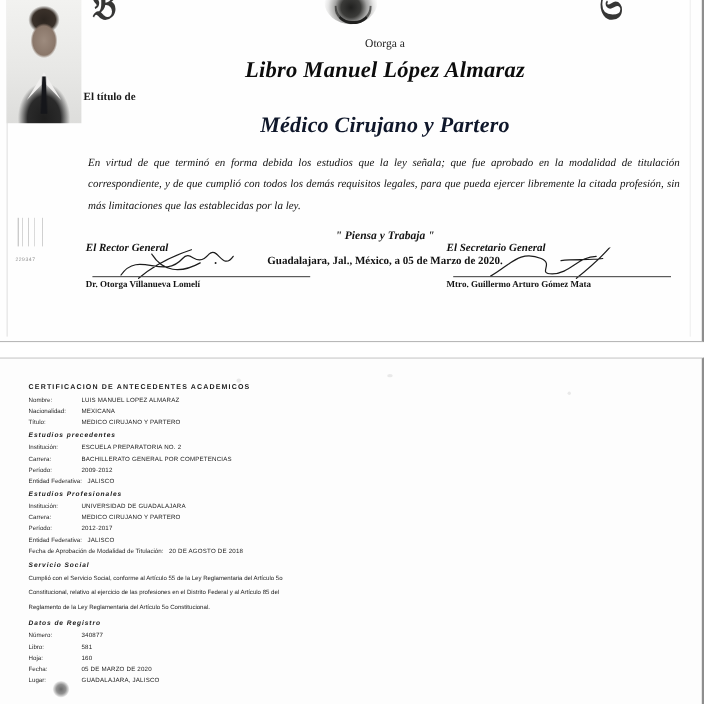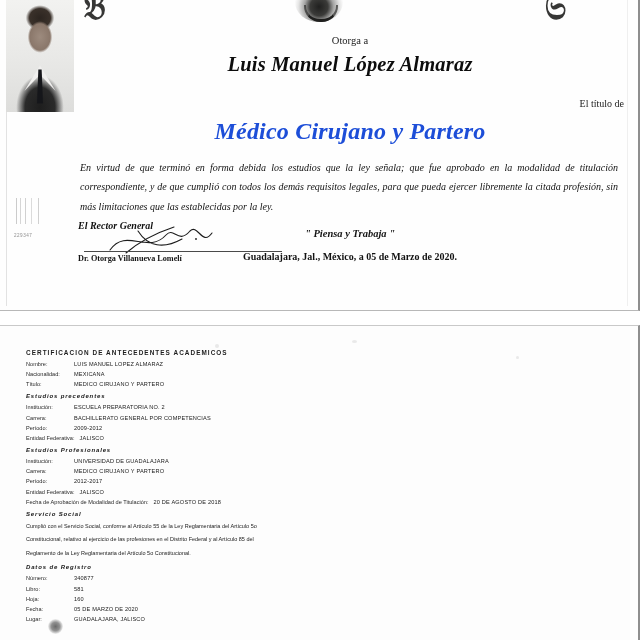--- a/index.html
+++ b/index.html
@@ -130,31 +130,32 @@
     text-align: center;
     font-size: 20.5px;
     font-weight: 700;
     font-style: italic;
     color: #0c0c0c;
     margin-top: 7px;
     letter-spacing: .2px;
     font-family: "Liberation Serif", serif;
   }
   .line-eltitulo {
-    text-align: right;
+    text-align: left;
     font-size: 10px;
     color: #1b1b1b;
-    margin-top: 22px;
+    margin-top: 7px;
+    font-weight: bold;
   }
   .line-degree {
     text-align: center;
-    font-size: 24px;
-    font-weight: 700;
-    font-style: italic;
-    color: #1d4ed8;
+    font-size: 20px;
+    font-weight: 700;
+    font-style: italic;
+    color: #0f172a;
     margin-top: 9px;
     letter-spacing: .2px;
   }
   .body-par {
     margin: 13px 6px 0 4px;
     font-size: 10px;
     line-height: 19.4px;
     color: #121212;
     text-align: justify;
     font-style: italic;
@@ -329,21 +330,21 @@
 
     <div class="crest"></div>
     <div class="flourish left">𝔅</div>
     <div class="flourish right">𝔖</div>
 
     <div class="barcode"></div>
     <div class="serial">229347</div>
 
     <div class="dip-center">
       <div class="line-otorga">Otorga a</div>
-      <div class="line-name">Luis Manuel López Almaraz</div>
+      <div class="line-name">Libro Manuel López Almaraz</div>
       <div class="line-eltitulo">El título de</div>
       <div class="line-degree">Médico Cirujano y Partero</div>
       <div class="body-par">
         <p>En virtud de que terminó en forma debida los estudios que la ley señala; que fue aprobado en la modalidad de titulación correspondiente, y de que cumplió con todos los demás requisitos legales, para que pueda ejercer libremente la citada profesión, sin más limitaciones que las establecidas por la ley.</p>
       </div>
       <div class="motto">" Piensa y Trabaja "</div>
       <div class="placedate">Guadalajara, Jal., México, a 05 de Marzo de 2020.</div>
     </div>
 
     <div class="sig-block left">
@@ -352,20 +353,31 @@
         <svg width="210" height="30" viewBox="0 0 210 30">
           <path d="M32 25 C48 2, 70 30, 88 10 C96 1, 100 20, 112 6 C120 -2, 124 22, 134 8
                    M60 6 C70 22, 86 24, 104 14 M48 28 C62 16, 78 8, 96 2" fill="none" stroke="#1c1c1c" stroke-width="1.1" stroke-linecap="round"></path>
           <circle cx="118" cy="14" r="0.9" fill="#1c1c1c"></circle>
         </svg>
       </div>
       <div class="sig-rule"></div>
       <div class="sig-name">Dr. Otorga Villanueva Lomelí</div>
     </div>
 
+    <div class="sig-block right">
+      <div class="sig-title">El Secretario General</div>
+      <div class="sig-scribble">
+        <svg width="210" height="30" viewBox="0 0 210 30">
+          <path d="M40 26 C58 16, 66 2, 86 10 C98 15, 82 24, 96 24 C112 24, 120 8, 136 8
+                   M150 -2 C140 10, 128 20, 118 28 M104 12 C116 10, 128 12, 142 10" fill="none" stroke="#1c1c1c" stroke-width="1.1" stroke-linecap="round"></path>
+        </svg>
+      </div>
+      <div class="sig-rule"></div>
+      <div class="sig-name">Mtro. Guillermo Arturo Gómez Mata</div>
+    </div>
   </div>
 
   <div class="page-cert">
     <div class="speck" style="left:215px;top:18px;width:4px;height:4px;"></div>
     <div class="speck" style="left:352px;top:14px;width:5px;height:3px;"></div>
     <div class="speck" style="left:516px;top:30px;width:3px;height:3px;"></div>
 
     <div class="cert-inner">
       <div class="cert-h1">CERTIFICACION  DE  ANTECEDENTES  ACADEMICOS</div>
 

